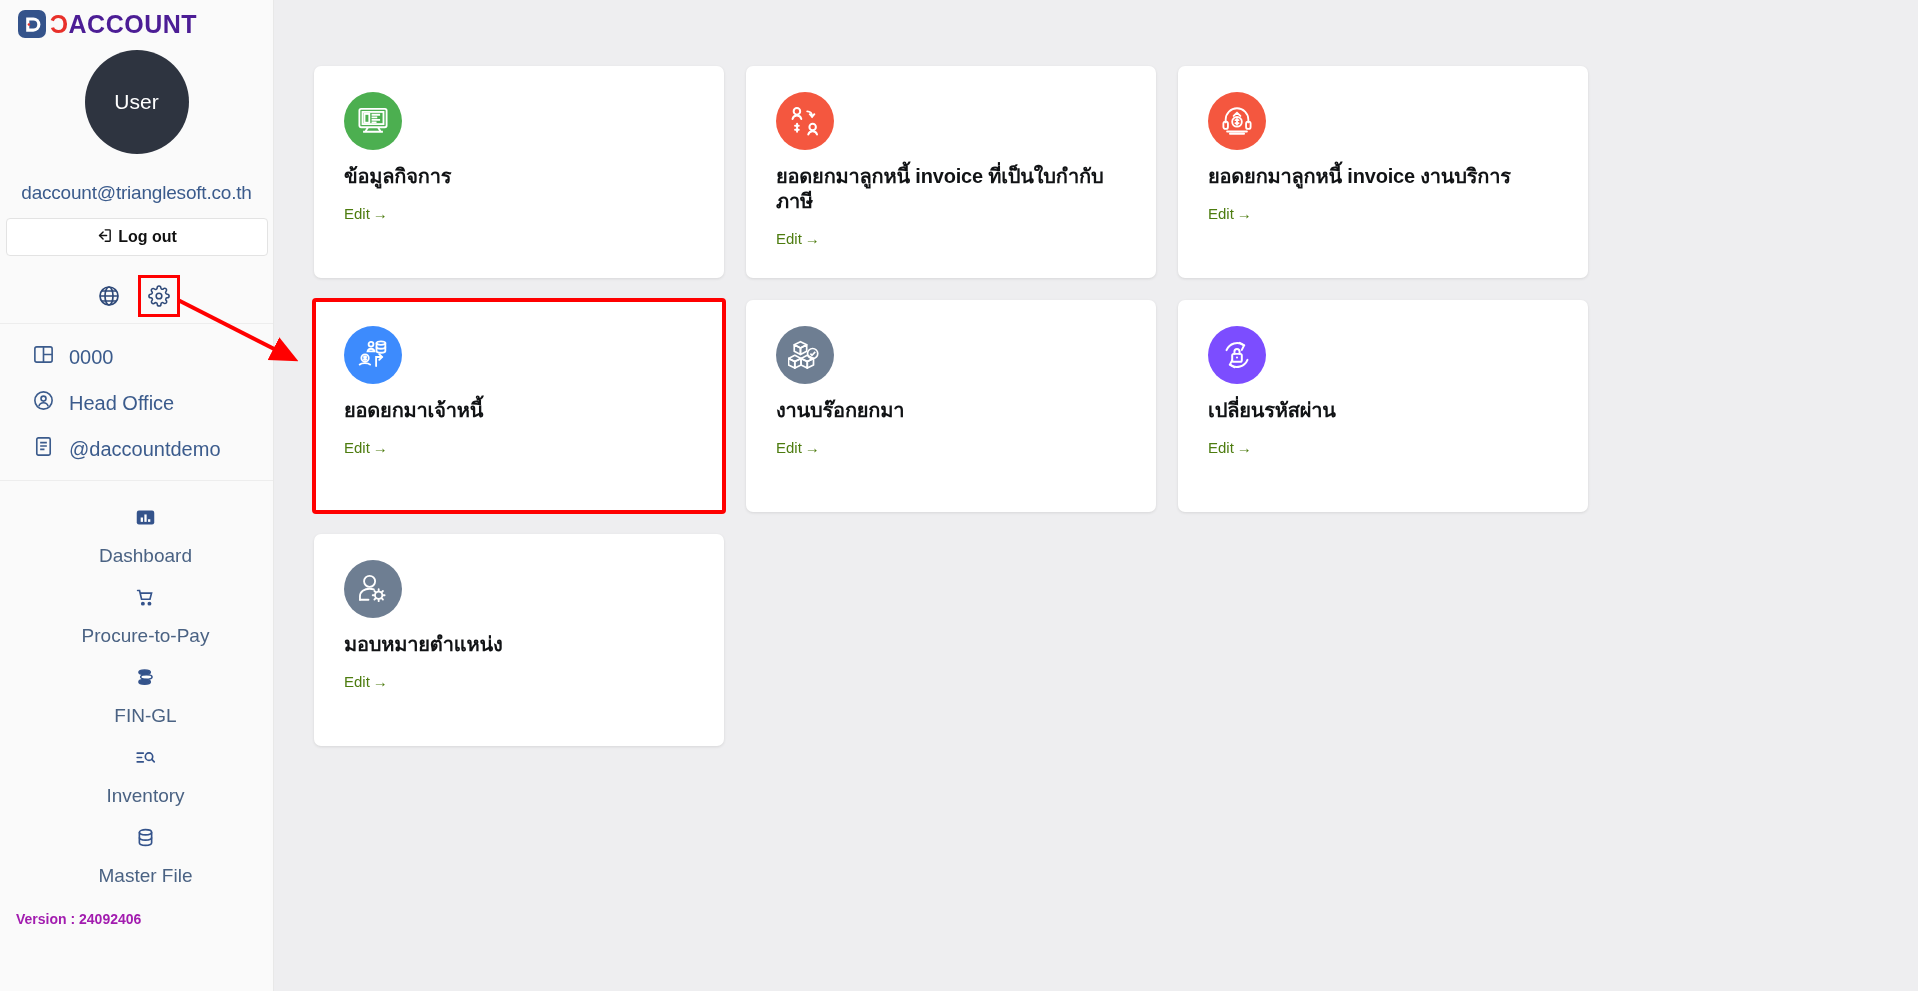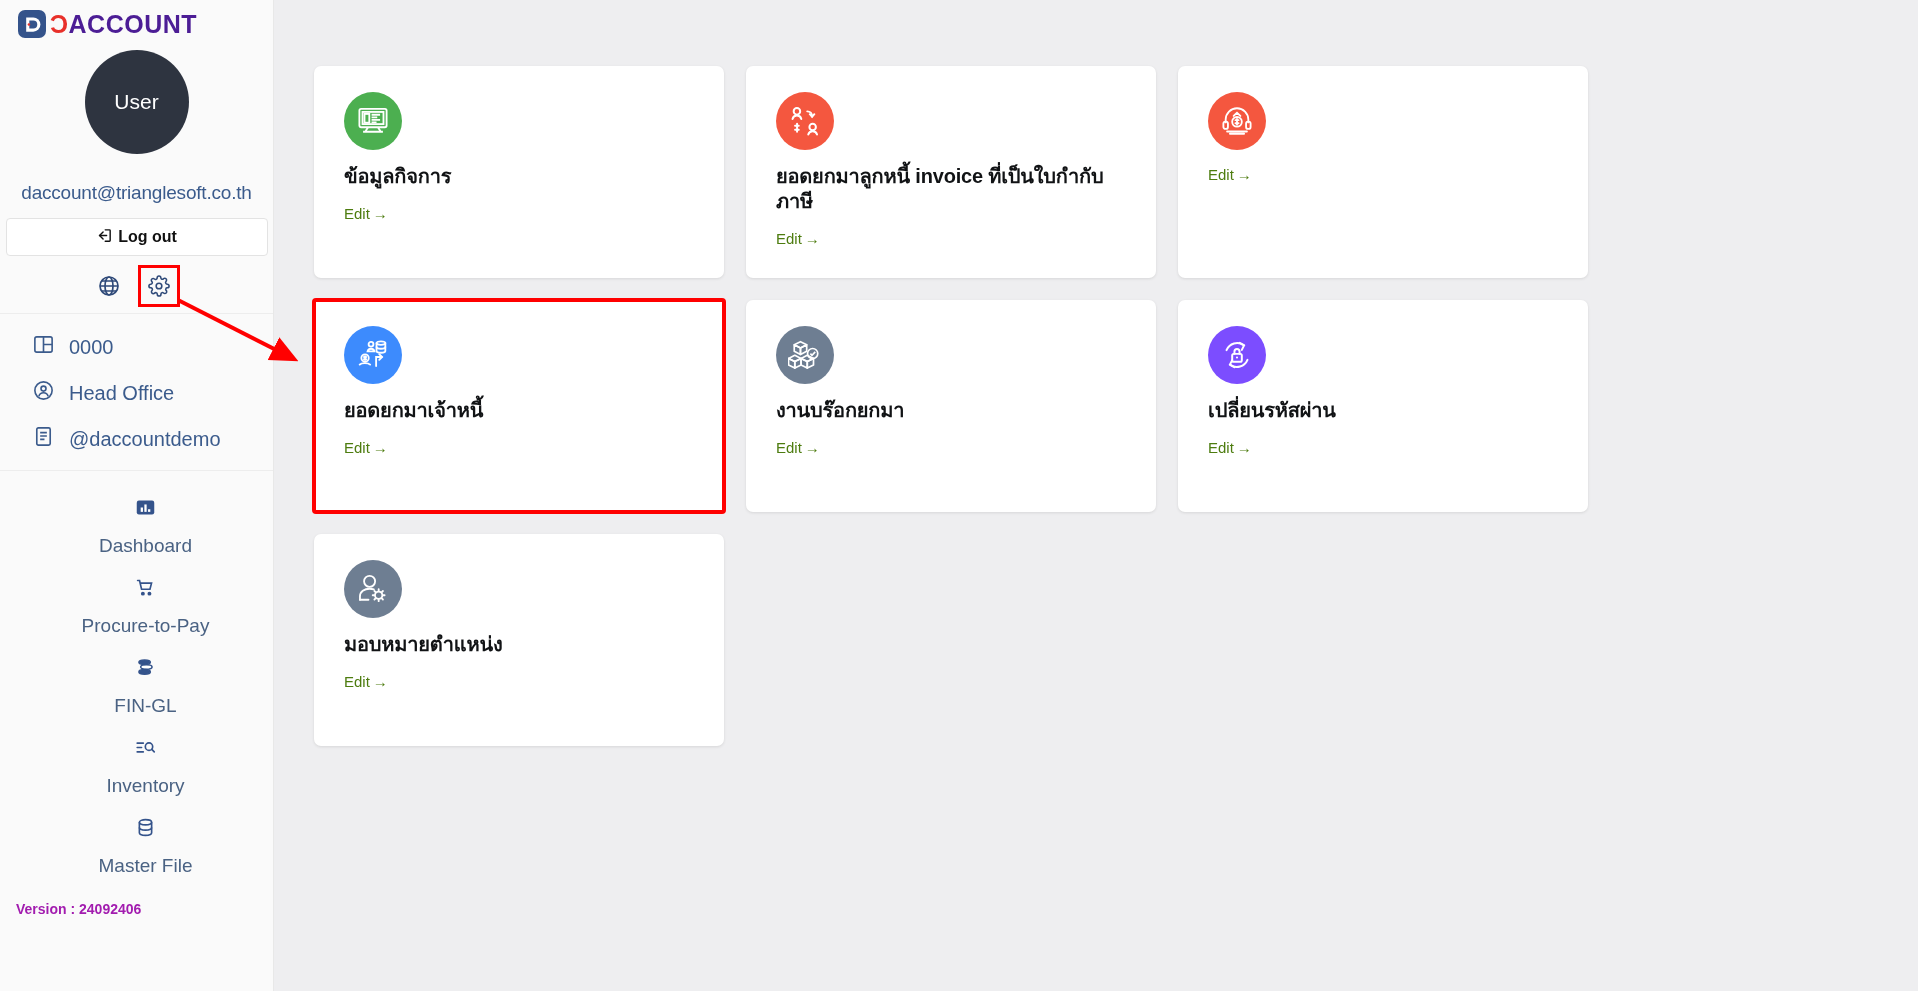--- a/index.html
+++ b/index.html
@@ -35,21 +35,21 @@
     width: 104px; height: 104px; border-radius: 50%;
     background: #2e3440; color: #ffffff;
     display: flex; align-items: center; justify-content: center;
     font-size: 21px; font-weight: 400;
   }
   .user-email {
     margin-top: 28px; font-size: 19px; color: #3b5b8c;
     font-weight: 400; text-align: center; letter-spacing: -.2px;
   }
   .logout-btn {
-    margin: 14px 2px 2px 2px; height: 38px;
+    margin: 14px 2px 12px 2px; height: 38px;
     background: #ffffff; border: 1px solid #e3e3e3; border-radius: 4px;
     display: flex; align-items: center; justify-content: center; gap: 5px;
     font-size: 16px; font-weight: 700; color: #111; cursor: pointer;
   }
   .icon-row {
     display: flex; align-items: center; justify-content: center; gap: 14px;
     height: 56px; border-bottom: 1px solid #ededed;
   }
   .icon-btn { width: 30px; height: 30px; display: flex; align-items: center; justify-content: center; cursor: pointer; }
   .gear-highlight {
@@ -295,20 +295,21 @@
           <svg width="34" height="34" viewBox="0 0 24 24" fill="none" stroke="#fff" stroke-width="1.3" stroke-linecap="round">
             <path d="M4 13v-2a8 8 0 0 1 16 0v2"></path>
             <rect x="2.4" y="12.4" width="3.2" height="5.2" rx="1.4"></rect>
             <rect x="18.4" y="12.4" width="3.2" height="5.2" rx="1.4"></rect>
             <path d="M9.6 8.4l2.4-2.2 2.4 2.2"></path>
             <circle cx="12" cy="12.6" r="3.4"></circle>
             <path d="M12 10.6v4M10.9 11.4h2.2M10.9 13.6h2.2"></path>
             <path d="M5 19.4h14M7 21h10"></path>
           </svg>
         </div>
+        <div class="card-title">ยอดยกมาลูกหนี้ invoice งานบริการ</div>
         <div class="card-edit">
           <span>Edit</span>
           <span>→</span>
         </div>
       </div>
 
       <div class="card highlight">
         <div class="card-icon" style="background:#3d8bfd">
           <svg width="34" height="34" viewBox="0 0 24 24" fill="none" stroke="#fff" stroke-width="1.3" stroke-linecap="round">
             <circle cx="10.6" cy="4.4" r="1.7"></circle>

